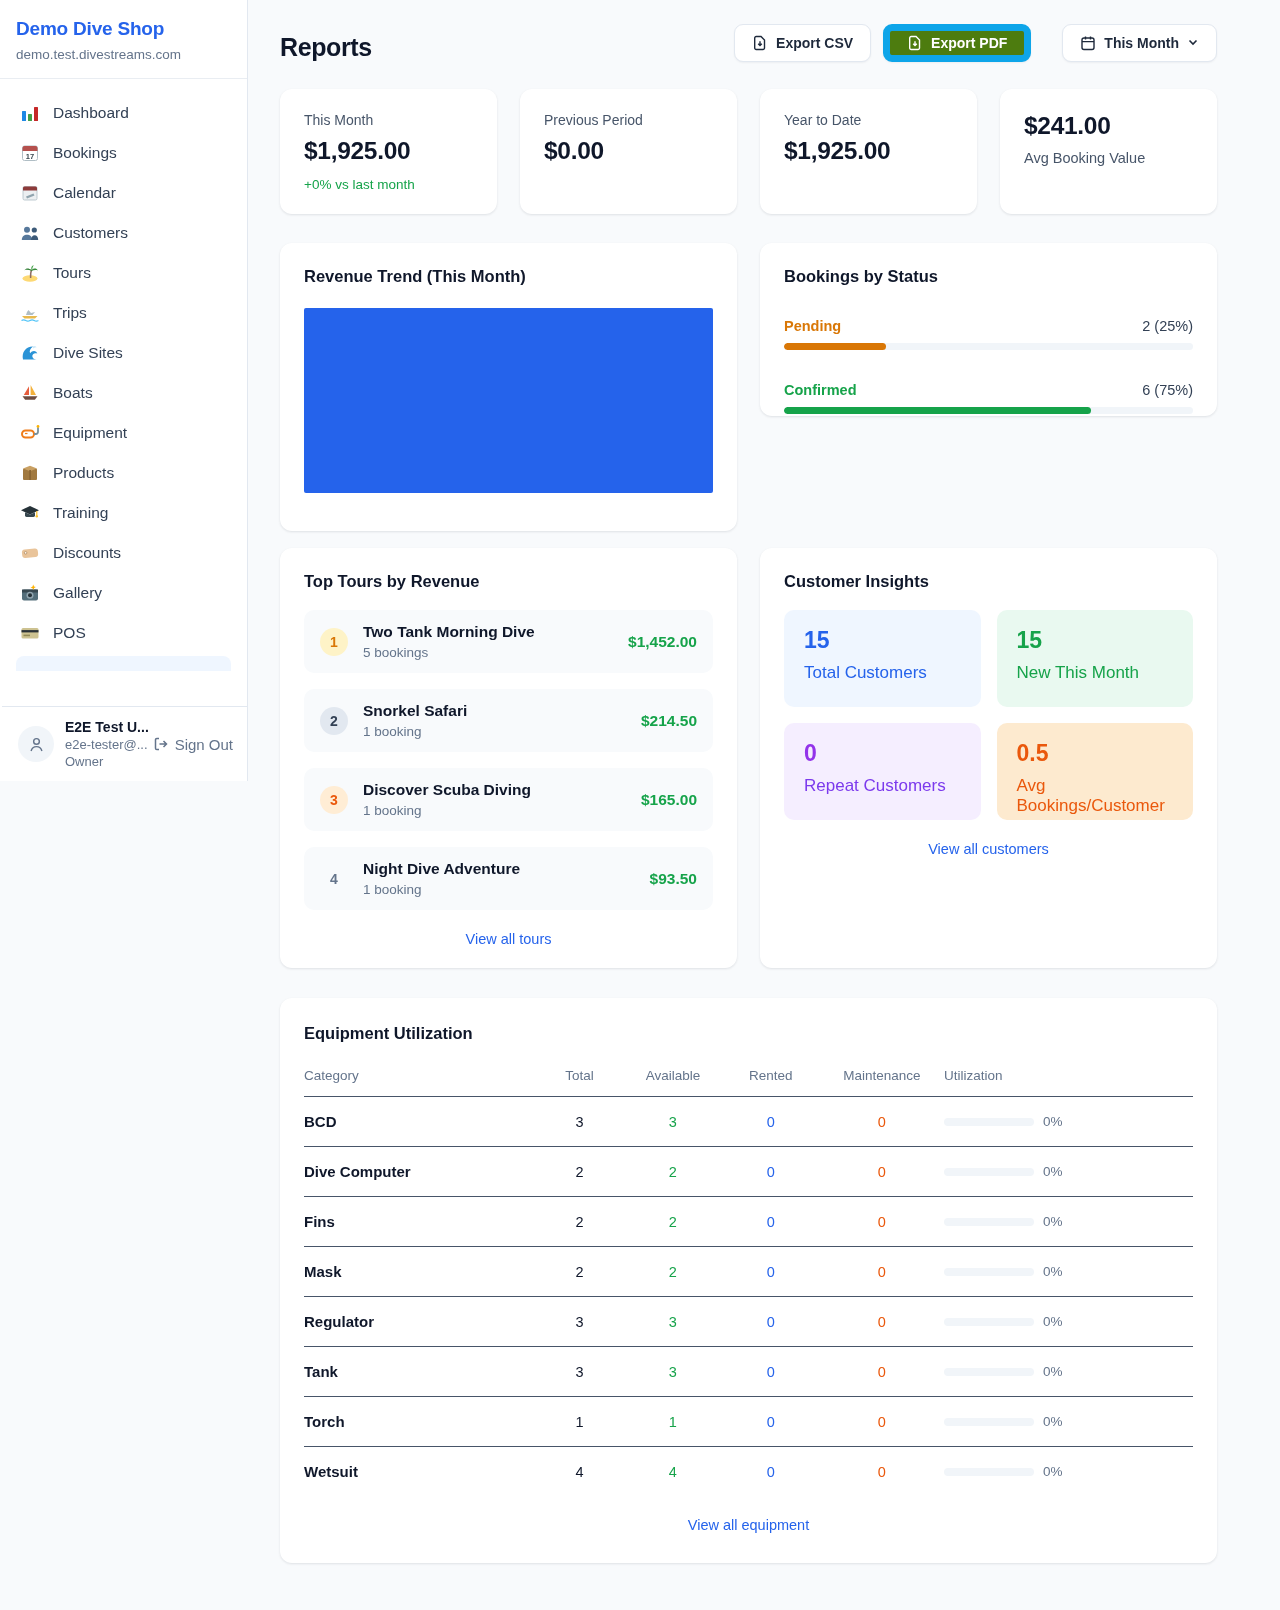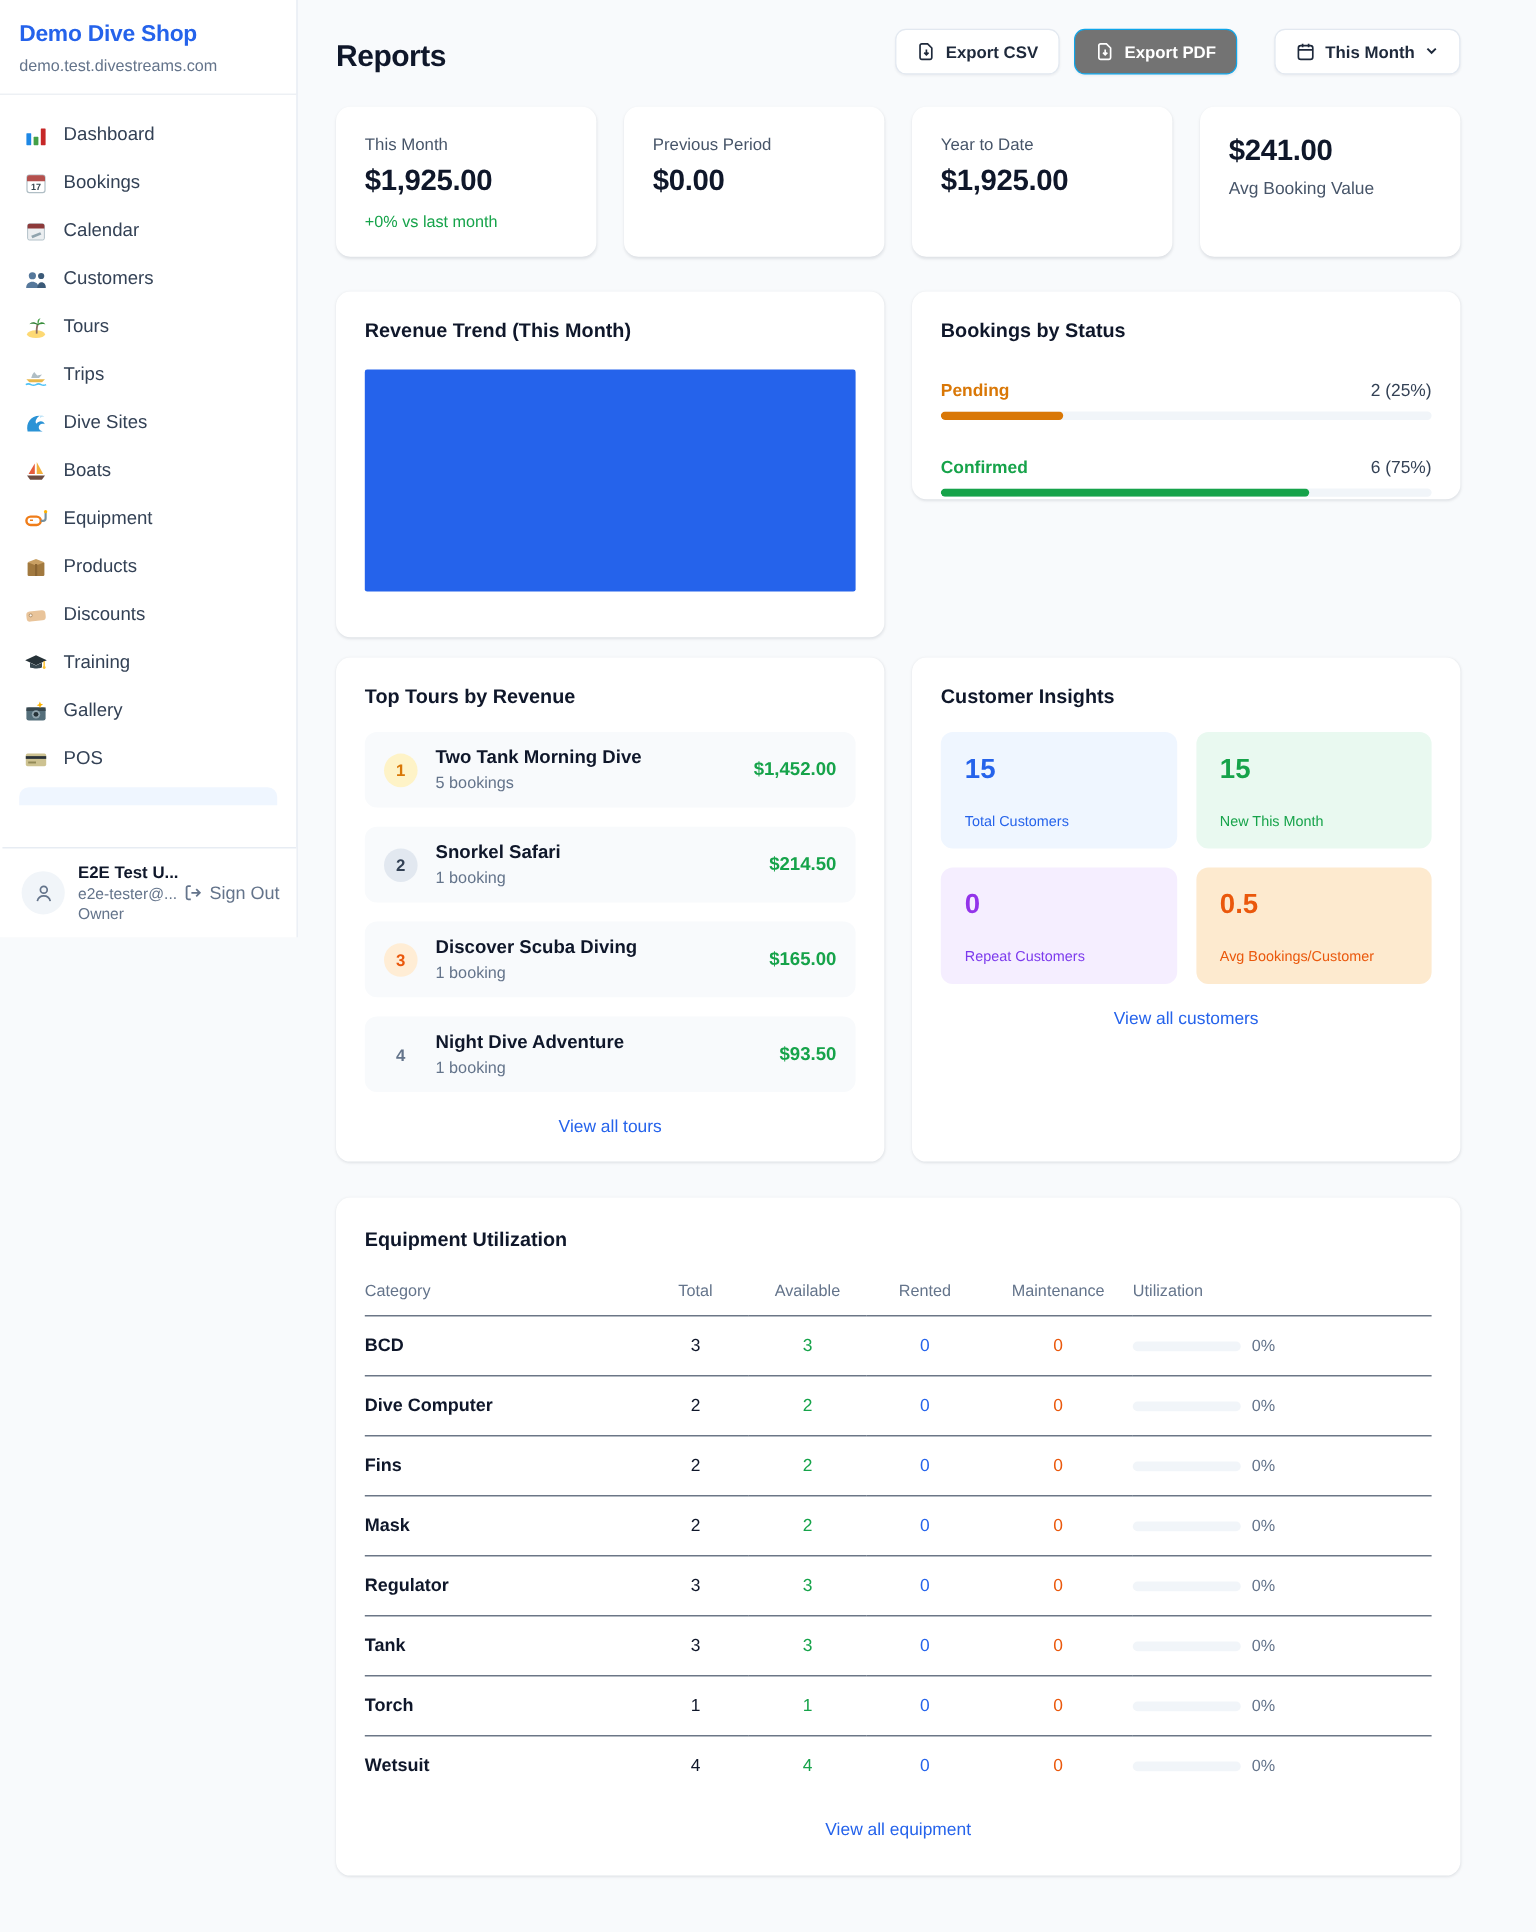--- a/index.html
+++ b/index.html
@@ -60,21 +60,21 @@
   .page-title { font-size: 25px; font-weight: bold; letter-spacing: -0.4px; color: #0f172a; }
   .header-actions { display: flex; align-items: center; gap: 12px; }
   .btn {
     height: 38px; padding: 0 17px; border-radius: 9px;
     display: inline-flex; align-items: center; gap: 8px;
     font-family: "Liberation Sans", sans-serif;
     font-size: 14px; font-weight: bold; cursor: pointer;
     background: #fff; color: #1e293b; border: 1px solid #e2e8f0;
     box-shadow: 0 1px 2px rgba(15,23,42,0.05);
   }
-  .btn-primary { background: #737373; color: #fff; border: 1px solid #0ea5e9; }
+  .btn-primary { background: #4d7c0f; color: #fff; border: 7px solid #0ea5e9; }
   .btn-dropdown { margin-left: 19px; }
   .btn svg { width: 16px; height: 16px; }
   .chev svg { width: 12px; height: 12px; }
   
   .card {
     background: #fff; border-radius: 12px;
     box-shadow: 0 1px 3px rgba(15,23,42,0.07), 0 1px 2px rgba(15,23,42,0.04);
   }
   .card-title { font-size: 16.5px; font-weight: bold; color: #0f172a; }
   
@@ -117,21 +117,21 @@
   .tour-sub { font-size: 13.5px; color: #64748b; margin-top: 4px; }
   .tour-amount { margin-left: auto; font-size: 15.5px; font-weight: bold; color: #16a34a; }
   .view-link {
     display: block; text-align: center; color: #2563eb;
     font-size: 14.5px; margin-top: 21px; text-decoration: none; cursor: pointer;
   }
   .insights-card { padding: 24px; height: 420px; }
   .insights-grid { display: grid; grid-template-columns: 1fr 1fr; gap: 16px; margin-top: 19px; }
   .insight-box { border-radius: 10px; padding: 17px 20px; height: 97px; }
   .insight-value { font-size: 23px; font-weight: bold; }
-  .insight-label { font-size: 12px; margin-top: 23px; }
+  .insight-label { font-size: 17px; margin-top: 9px; }
   .ib-blue   { background: #eff6ff; } .ib-blue  .insight-value, .ib-blue  .insight-label { color: #2563eb; }
   .ib-green  { background: #e9f9f0; } .ib-green .insight-value, .ib-green .insight-label { color: #16a34a; }
   .ib-purple { background: #f5eeff; } .ib-purple .insight-value { color: #9333ea; } .ib-purple .insight-label { color: #7c3aed; }
   .ib-orange { background: #fdeacf; } .ib-orange .insight-value, .ib-orange .insight-label { color: #ea580c; }
   
   .equipment-card { padding: 26px 24px 30px; }
   table { width: 100%; border-collapse: collapse; margin-top: 15px; }
   th {
     font-size: 13.5px; color: #64748b; font-weight: normal;
     text-align: center; padding: 10px 0 13px;
@@ -258,36 +258,36 @@
             <rect x="3" y="5.5" width="14" height="11.5" rx="1" fill="#a1793f"></rect>
             <path d="M3 5.5 L10 2.8 L17 5.5 L10 8.2 Z" fill="#c9a063"></path>
             <rect x="9.2" y="7" width="1.8" height="10" fill="#8a6532"></rect>
           </svg>
         </span>
       <span>Products</span>
     </div>
     <div class="nav-item">
       <span class="icn">
           <svg viewBox="0 0 20 20">
-            <rect x="2" y="6" width="16" height="8.5" rx="3" fill="#e9c49a" transform="rotate(-6 10 10)"></rect>
-            <circle cx="5.6" cy="9.8" r="1.3" fill="#fdf6ee" stroke="#b08d64" stroke-width="0.8"></circle>
-          </svg>
-        </span>
-      <span>Discounts</span>
-    </div>
-    <div class="nav-item">
-      <span class="icn">
-          <svg viewBox="0 0 20 20">
             <path d="M10 3 L19 7.2 L10 11.4 L1 7.2 Z" fill="#263238"></path>
             <path d="M5 9.3 v3.6 c0 1.6 10 1.6 10 0 V9.3 L10 11.6 Z" fill="#37474f"></path>
             <path d="M16.8 8 v4.2" stroke="#fbc02d" stroke-width="1.2"></path>
             <circle cx="16.8" cy="13.2" r="1.2" fill="#fbc02d"></circle>
           </svg>
         </span>
       <span>Training</span>
+    </div>
+    <div class="nav-item">
+      <span class="icn">
+          <svg viewBox="0 0 20 20">
+            <rect x="2" y="6" width="16" height="8.5" rx="3" fill="#e9c49a" transform="rotate(-6 10 10)"></rect>
+            <circle cx="5.6" cy="9.8" r="1.3" fill="#fdf6ee" stroke="#b08d64" stroke-width="0.8"></circle>
+          </svg>
+        </span>
+      <span>Discounts</span>
     </div>
     <div class="nav-item">
       <span class="icn">
           <svg viewBox="0 0 20 20">
             <rect x="2" y="6.5" width="16" height="11" rx="2" fill="#546e7a"></rect>
             <rect x="2" y="6.5" width="16" height="3" fill="#37474f"></rect>
             <circle cx="10" cy="12.3" r="3.5" fill="#90a4ae"></circle>
             <circle cx="10" cy="12.3" r="2" fill="#263238"></circle>
             <path d="M13.2 1.6 l.8 1.9 1.9.6 -1.8 1 -.6 2 -1-1.8 -2-.6 1.9-.9 Z" fill="#ffb300"></path>
           </svg>

